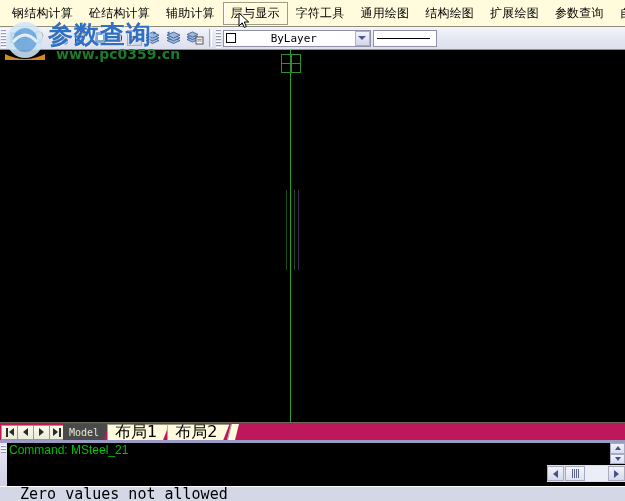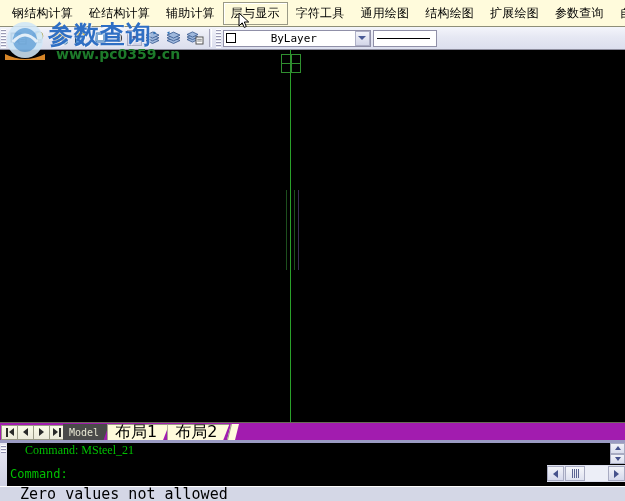--- a/index.html
+++ b/index.html
@@ -134,21 +134,21 @@
   .marker {
     position: absolute;
     border: 1px solid #2f8f2f;
     box-sizing: border-box;
   }
 
   
   .tabbar {
     position: absolute; left: 0; top: 422px;
     width: 625px; height: 18px;
-    background: #a21caf;
+    background: #be185d;
     box-sizing: border-box;
     border-top: 1px solid #6b6b58;
     display: flex; align-items: flex-end;
   }
   .navbtns { display: flex; align-items: center; height: 16px; padding-left: 1px; }
   .navbtn {
     width: 16px; height: 15px;
     background: linear-gradient(to bottom,#fbfbe8,#eceadb);
     border: 1px solid #9a9a86;
     border-right: none;
@@ -218,25 +218,25 @@
         #8f8fae 1px, #8f8fae 2px,
         transparent 2px, transparent 3px);
   }
   .cmd-lines {
     position: absolute; left: 7px; top: 3px;
     width: 537px; height: 21px;
     background: #000;
     overflow: hidden;
   }
   .cmd-line {
-    font-family: Liberation Serif, serif;
+    font-family: Liberation Sans, sans-serif;
     font-size: 12px;
     color: #00c000;
     line-height: 15px;
-    padding-left: 18px;
+    padding-left: 2px;
     white-space: pre;
   }
   .cmd-vscroll {
     position: absolute; right: 0; top: 3px;
     width: 15px; height: 21px;
     background: #d9dcea;
     display: flex; flex-direction: column;
   }
   .cmd-vscroll .vsb {
     flex: 1 1 0;
@@ -526,24 +526,20 @@
 
     <div class="cmd-vscroll">
       <div class="vsb">
         <div class="tri-u"></div>
       </div>
       <div class="vsb">
         <div class="tri-d"></div>
       </div>
     </div>
 
-    <div class="cmd-input">
-      <span class="prompt">Command:</span>
-      <span class="prompt"></span>
-    </div>
 
     <div class="cmd-hscroll">
       <div class="hsb-btn">
         <div class="chev-l"></div>
       </div>
       <div class="hsb-thumb">
         <div class="grip-v"></div>
       </div>
       <div class="hsb-track"></div>
       <div class="hsb-btn">

